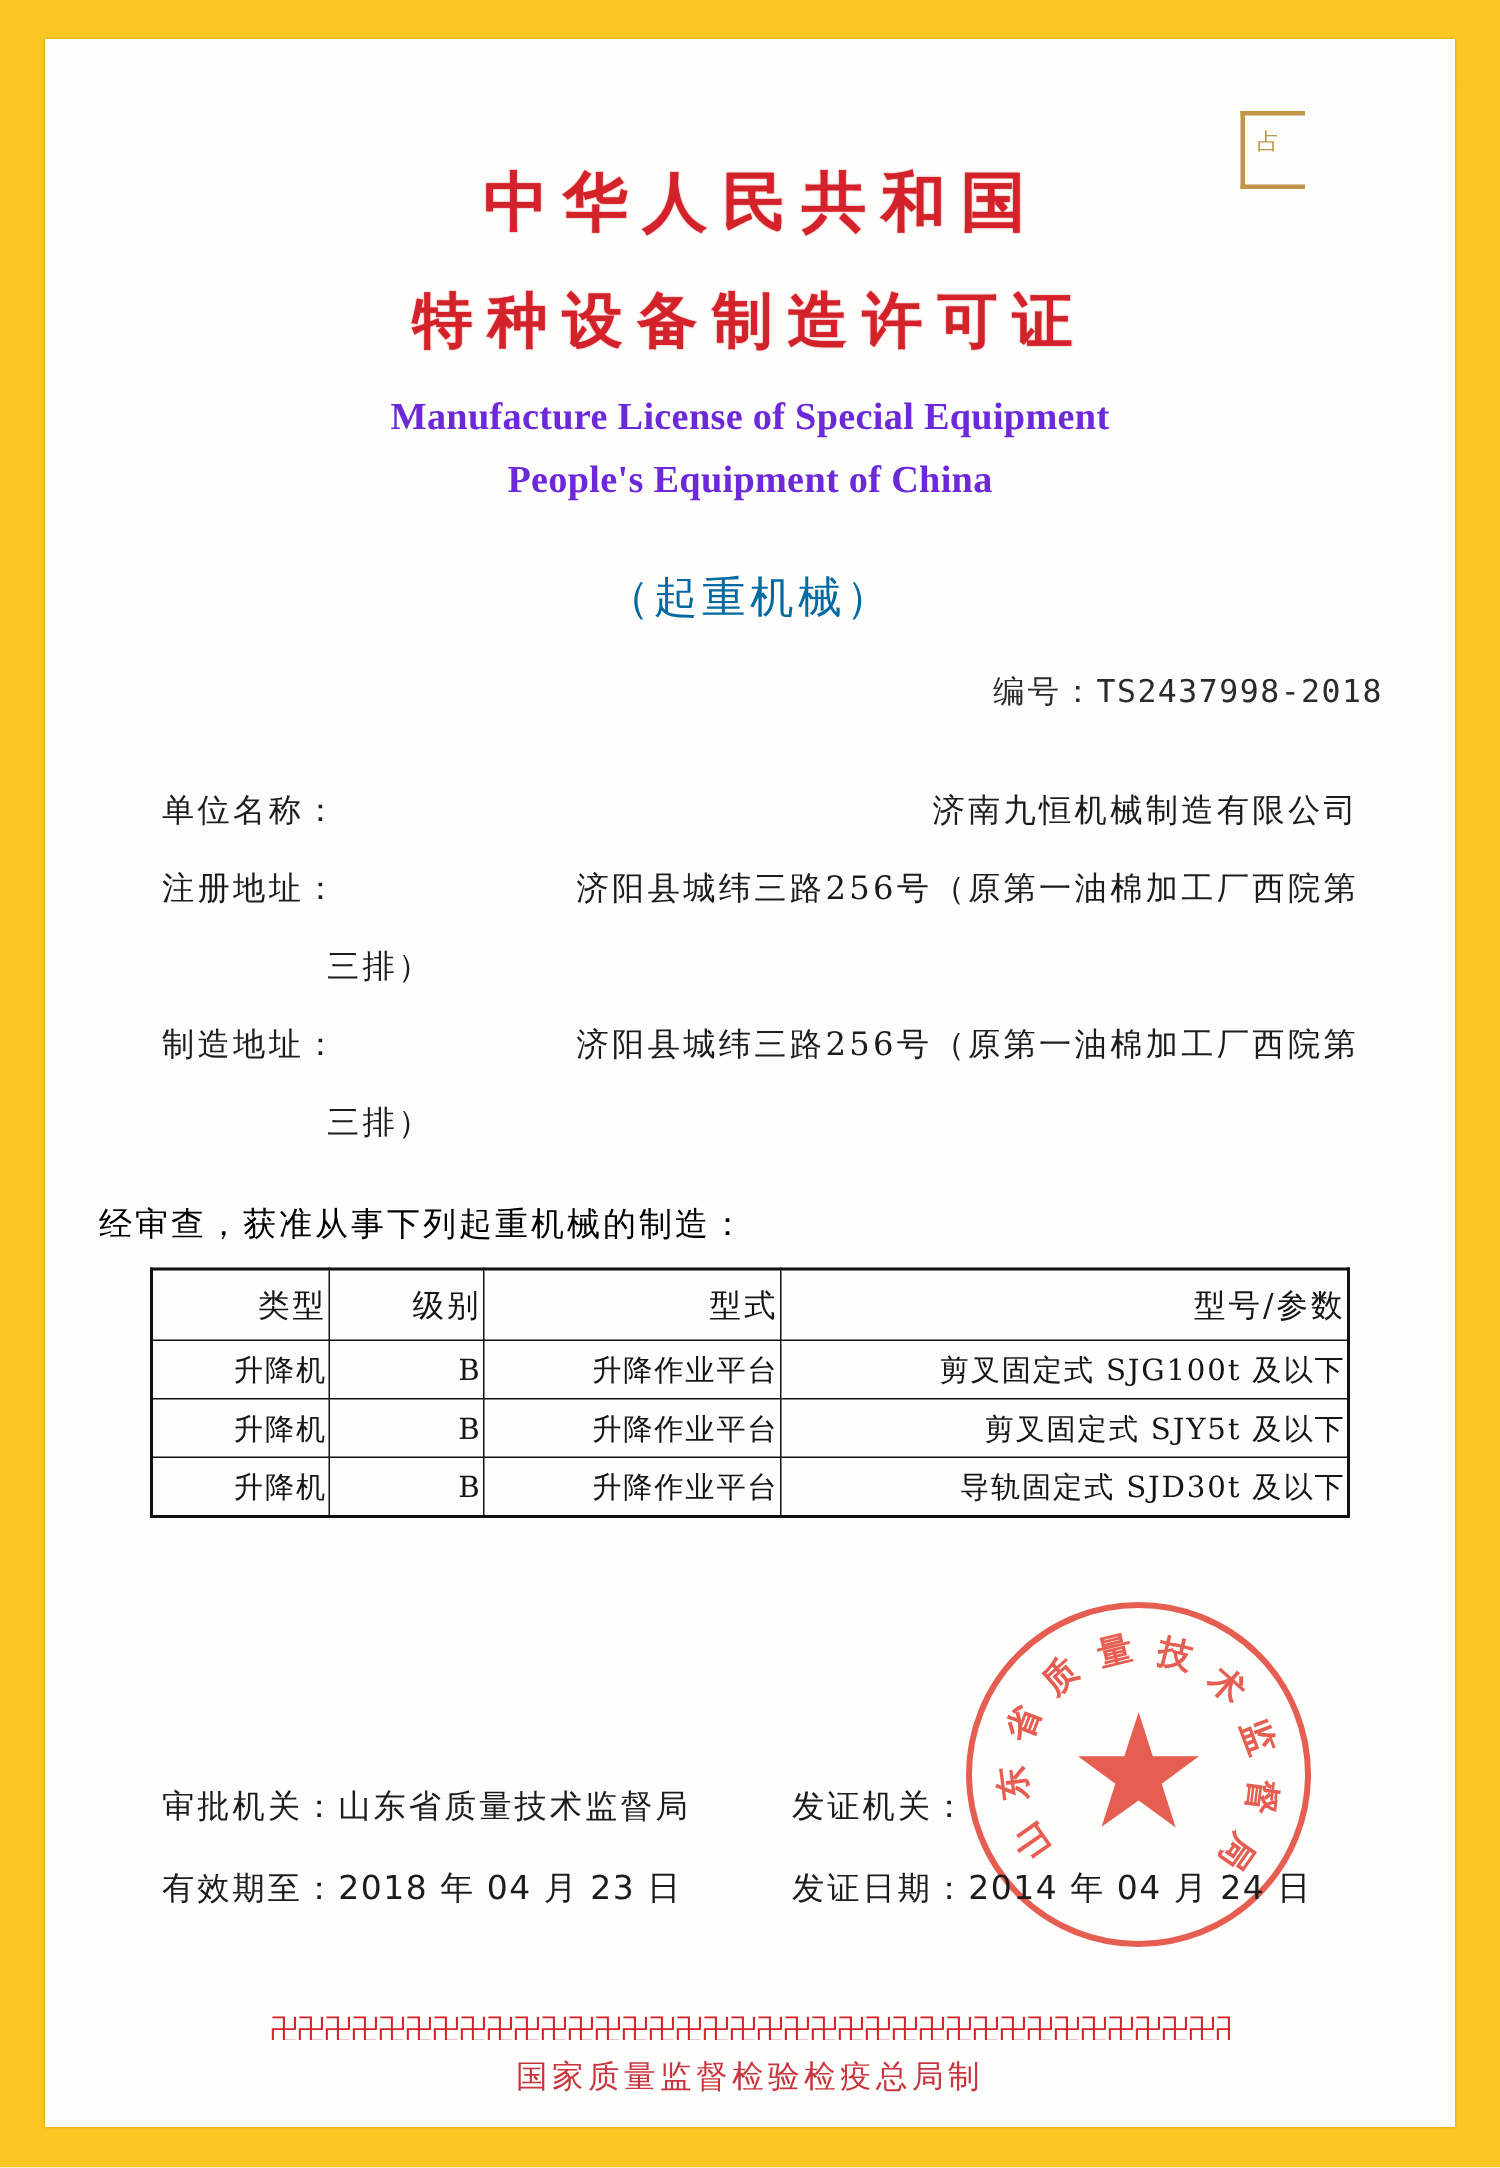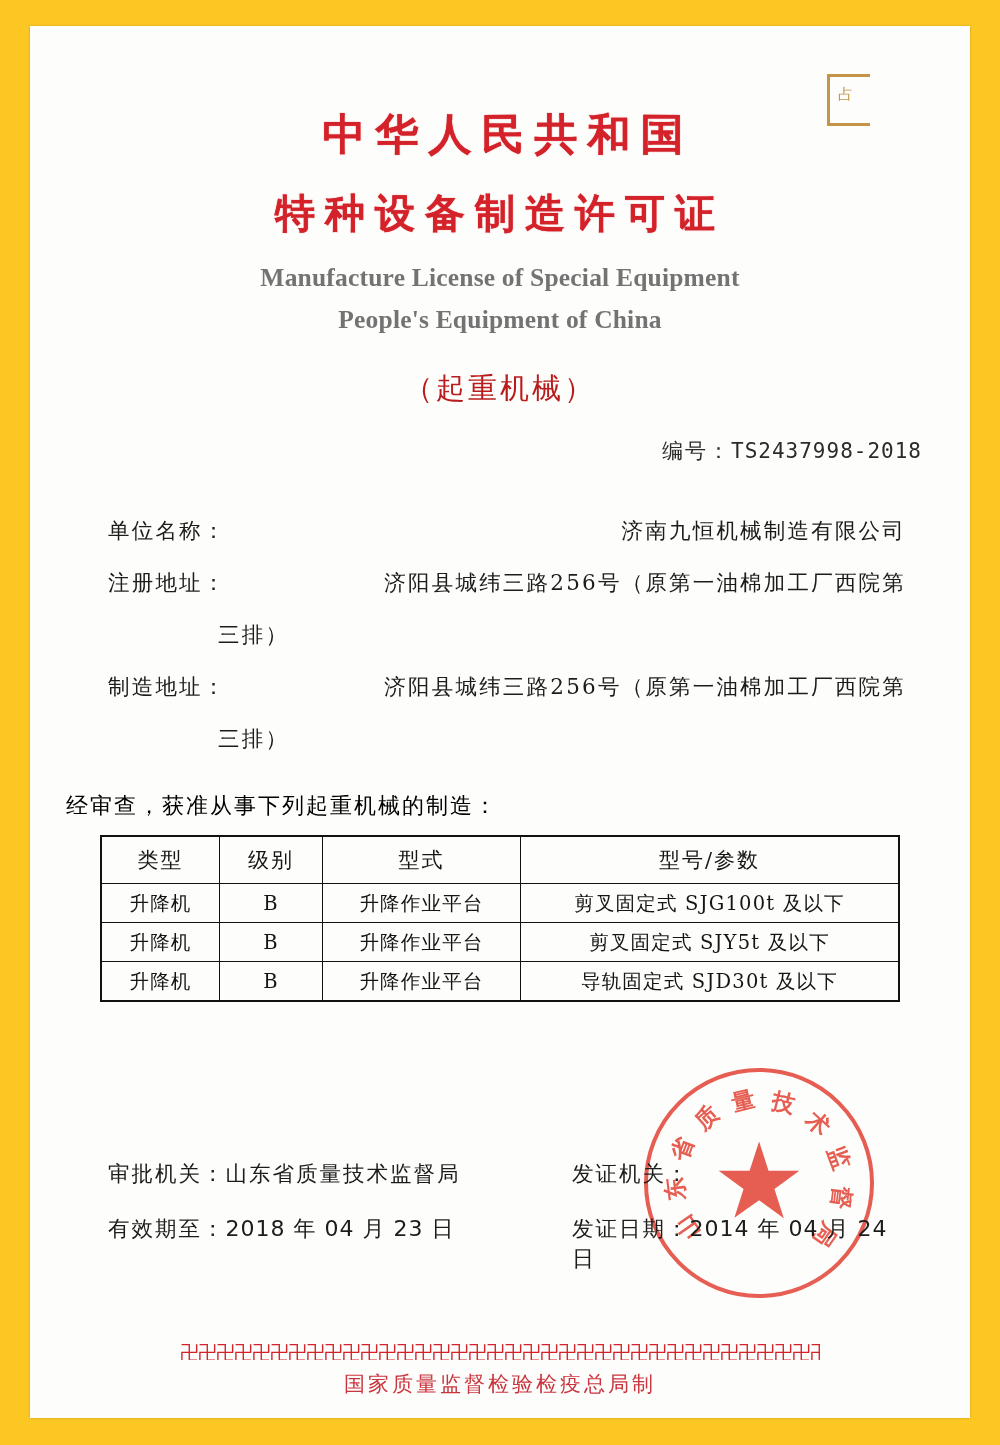--- a/index.html
+++ b/index.html
@@ -89,34 +89,34 @@
     text-shadow: 0 0 1px #d4222a;
     margin-left: 16px;
   }
   #title-line2 {
     font-size: 40px;
     margin-top: 22px;
     text-shadow: 0 0 1px #d4222a;
   }
   .en-title {
     text-align: center;
-    color: #737373;
+    color: #6d28d9;
     font-weight: bold;
     font-size: 25.5px;
     font-family: "Liberation Serif", serif;
     letter-spacing: .2px;
   }
   #en-line1 { margin-top: 22px; }
   #en-line2 { margin-top: 12px; }
 
   #subtitle {
     text-align: center;
     font-size: 29px;
-    color: #b91c1c;
-    margin-top: 34px;
+    color: #0369a1;
+    margin-top: 44px;
     letter-spacing: 3px;
     font-family: "DejaVu Serif", serif;
   }
 
   
   #serial-row {
     margin-top: 28px;
     text-align: right;
     padding-right: 48px;
     font-size: 21px;
@@ -154,21 +154,21 @@
   
   #scope-table {
     margin: 0 auto;
     width: 800px;
     border-collapse: collapse;
     border: 2px solid #111;
     font-family: "DejaVu Serif", serif;
   }
   #scope-table th, #scope-table td {
     border: 1px solid #111;
-    text-align: center;
+    text-align: right;
     color: #151515;
   }
   #scope-table th {
     font-size: 21px;
     font-weight: normal;
     height: 44px;
     letter-spacing: 2px;
   }
   #scope-table td {
     font-size: 19.5px;
@@ -188,21 +188,20 @@
     padding: 0 70px 0 78px;
     font-family: "DejaVu Serif", serif;
     color: #1c1c1c;
   }
   .foot-row {
     display: flex;
     justify-content: flex-start;
     font-size: 21.5px;
     letter-spacing: 2px;
     margin-bottom: 26px;
-    gap: 44px;
   }
   .foot-left  { width: 420px; }
   .foot-right { flex: 1; }
   .foot-val-big {
     font-family: "DejaVu Sans", sans-serif;
     font-size: 22px;
     letter-spacing: 1px;
   }
 
   

